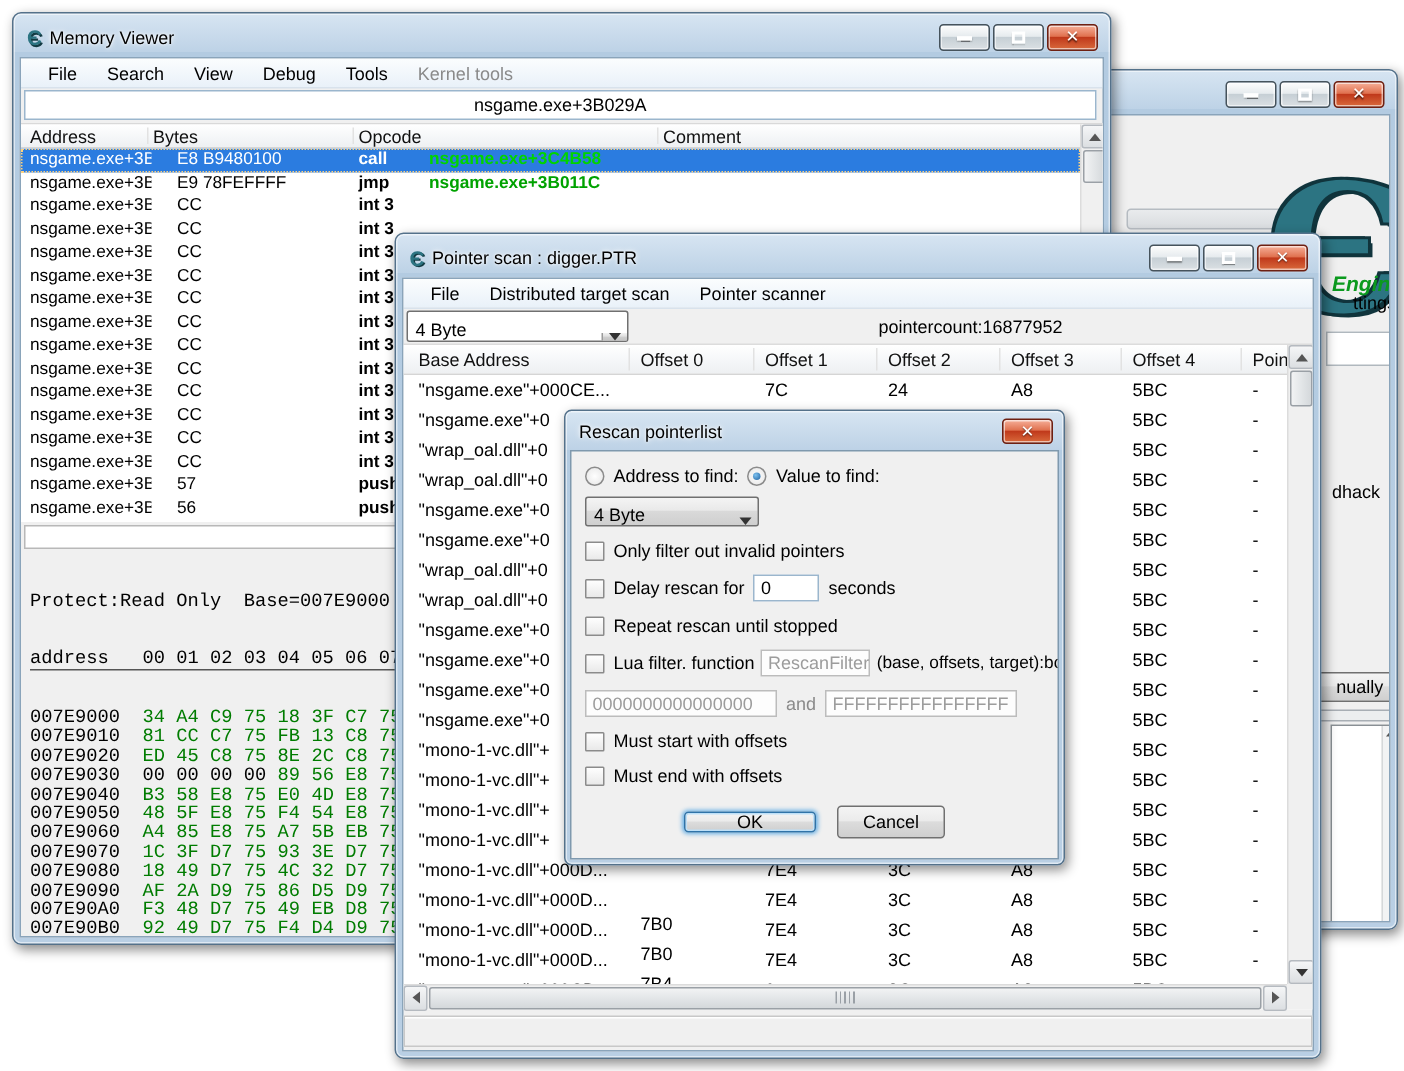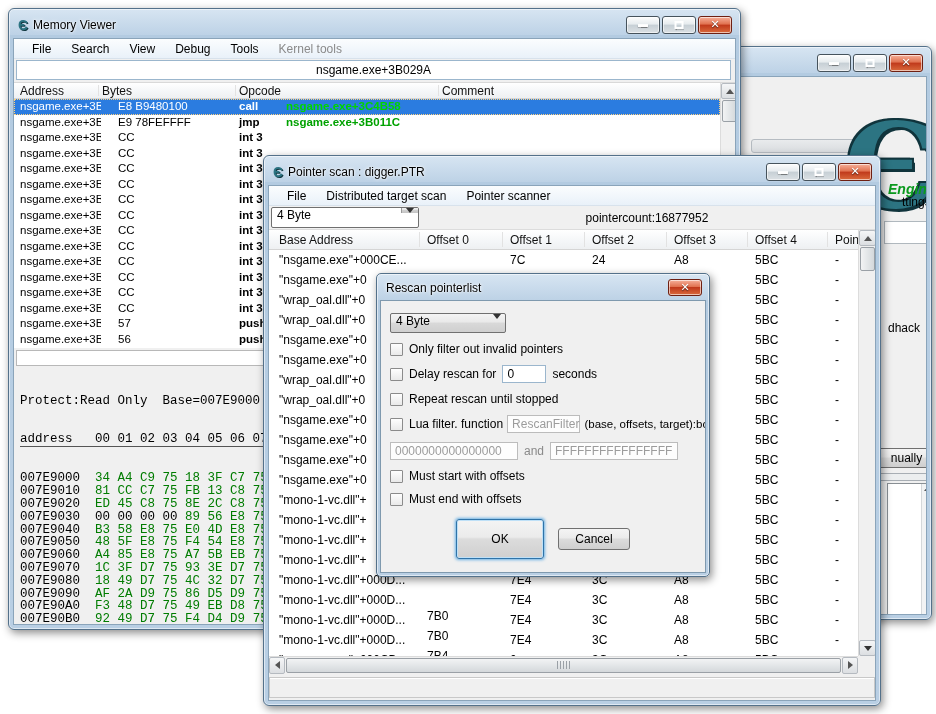--- a/index.html
+++ b/index.html
@@ -27,21 +27,21 @@
   .client{position:absolute;left:4px;top:29px;right:4px;bottom:4px;background:#f0f0f0;border:1px solid #8aa4ba;overflow:hidden;}
 
   
   .menubar{display:flex;align-items:center;height:20px;background:linear-gradient(#fbfdfe,#e9f1f9);border-bottom:1px solid #d8e2ec;padding-left:8px;gap:0;}
   .mitem{padding:2px 10px;white-space:nowrap;}
   .mitem.dis{color:#8a8a8a;text-align:right;}
   .edit{background:#fff;border:1px solid #9bb6cd;}
   .btn{border:1px solid #707070;border-radius:3px;background:linear-gradient(#f4f4f4,#ebebeb 45%,#dcdcdc 50%,#cfcfcf);
        display:flex;align-items:center;justify-content:center;font-size:12px;}
   .btn.focused{border-color:#2f73a8;box-shadow:0 0 3px 1px #69b0e4, 0 0 0 1px #bee0f7 inset;}
-  .combo{border:1px solid #707070;border-radius:2px;display:flex;align-items:flex-start;background:#fff;}
+  .combo{border:1px solid #707070;border-radius:2px;display:flex;align-items:flex-end;background:#fff;}
   .combo .cval{flex:1;display:flex;align-items:center;padding-left:5px;white-space:nowrap;overflow:hidden;}
   .combo .carr{width:17px;display:flex;align-items:center;justify-content:center;background:linear-gradient(#f2f2f2,#e0e0e0 45%,#cfcfcf 50%,#c4c4c4);border-left:1px solid #9a9a9a;}
   .combo.gray{background:linear-gradient(#f4f4f4,#e9e9e9 45%,#d9d9d9 50%,#cfcfcf);}
   .combo.gray .carr{border-left:none;background:transparent;}
   .tri-d{width:0;height:0;border-left:4px solid transparent;border-right:4px solid transparent;border-top:5px solid #333;}
   .tri-u{width:0;height:0;border-left:4px solid transparent;border-right:4px solid transparent;border-bottom:5px solid #555;}
   .tri-l{width:0;height:0;border-top:4px solid transparent;border-bottom:4px solid transparent;border-right:5px solid #555;}
   .tri-r{width:0;height:0;border-top:4px solid transparent;border-bottom:4px solid transparent;border-left:5px solid #555;}
   .sb{background:#f0f0f0;}
   .sb-btn{background:linear-gradient(#f5f6f7,#e8eaec 50%,#dcdfe2);border:1px solid #b5bac0;border-radius:2px;display:flex;align-items:center;justify-content:center;}
@@ -568,20 +568,26 @@
   <div class="win" id="dlg">
     <div class="titlebar">
       <span class="title-text">Rescan pointerlist</span>
     </div>
     <div class="capbtns">
       <div class="capbtn close">
           <span class="glyph-x"></span>
         </div>
     </div>
     <div class="client">
+      <div class="dlg-row first">
+        <span class="rd"></span>
+        <span>Address to find:</span>
+        <span class="rd on"></span>
+        <span>Value to find:</span>
+      </div>
       <div class="dlg-row" id="dlg-valrow">
         <div class="combo gray" id="dlg-combo">
           <span class="cval">4 Byte</span>
           <span class="carr">
               <span class="tri-d"></span>
             </span>
         </div>
       </div>
       <div class="dlg-row">
         <span class="cb"></span>
@@ -610,19 +616,19 @@
       </div>
       <div class="dlg-row">
         <span class="cb"></span>
         <span>Must start with offsets</span>
       </div>
       <div class="dlg-row">
         <span class="cb"></span>
         <span>Must end with offsets</span>
       </div>
       <div class="dlg-row" id="dlg-btnrow">
-        <div class="btn focused" style="width:88px;height:40px">OK</div>
+        <div class="btn focused" style="width:88px;height:14px">OK</div>
         <div class="btn" style="width:72px;height:22px">Cancel</div>
       </div>
     </div>
   </div>
 
 </div>
 
 </body></html>

